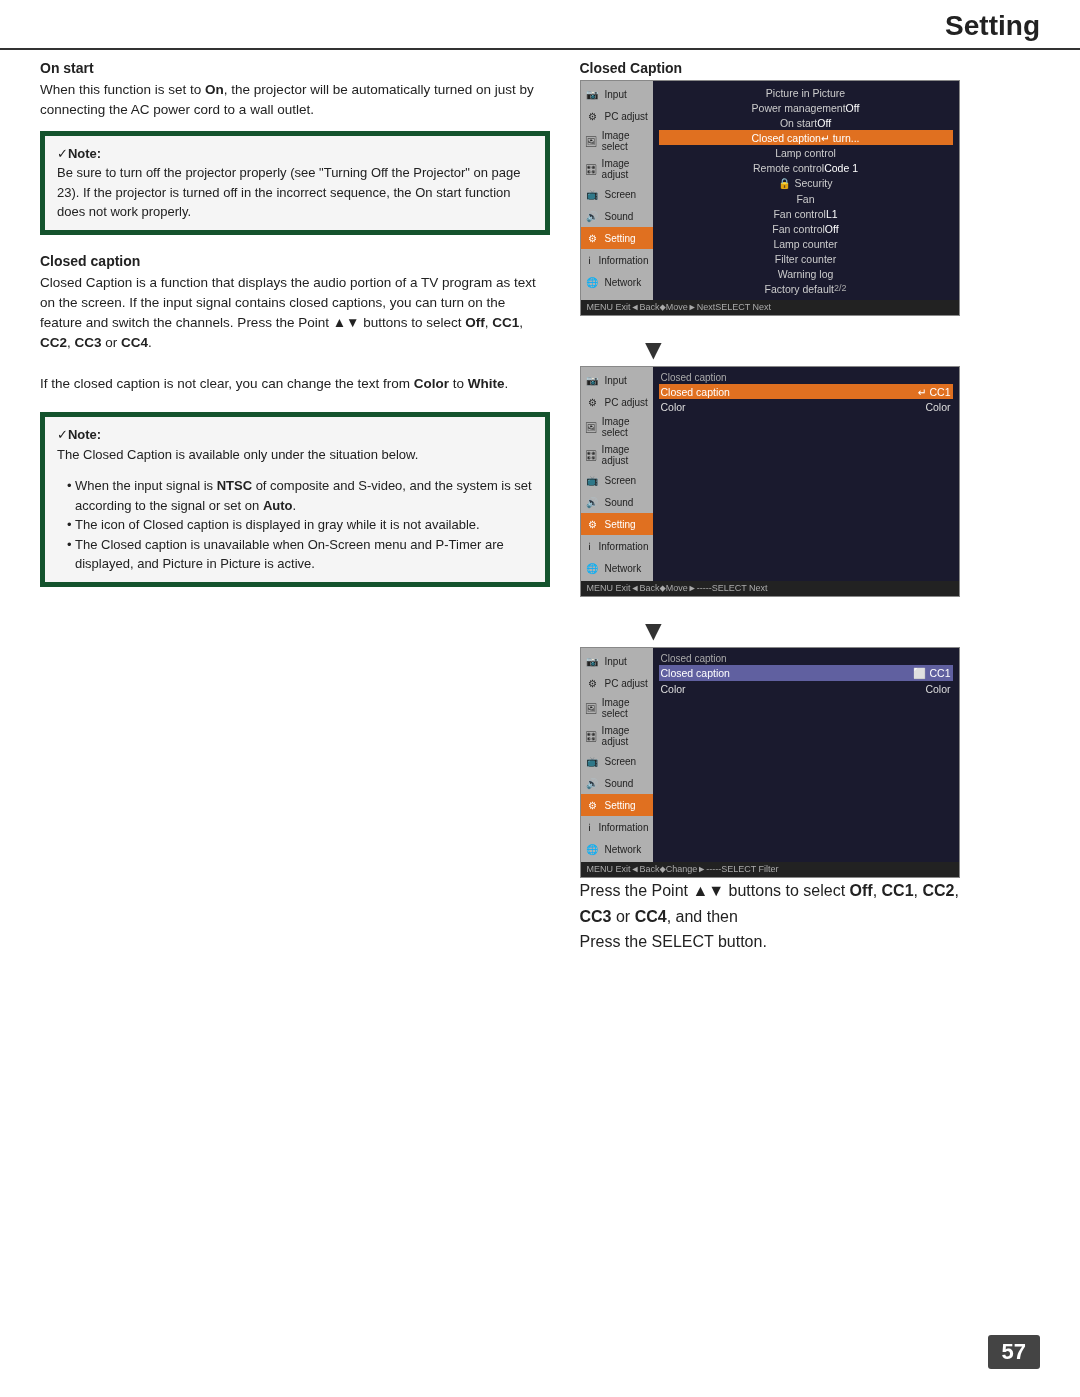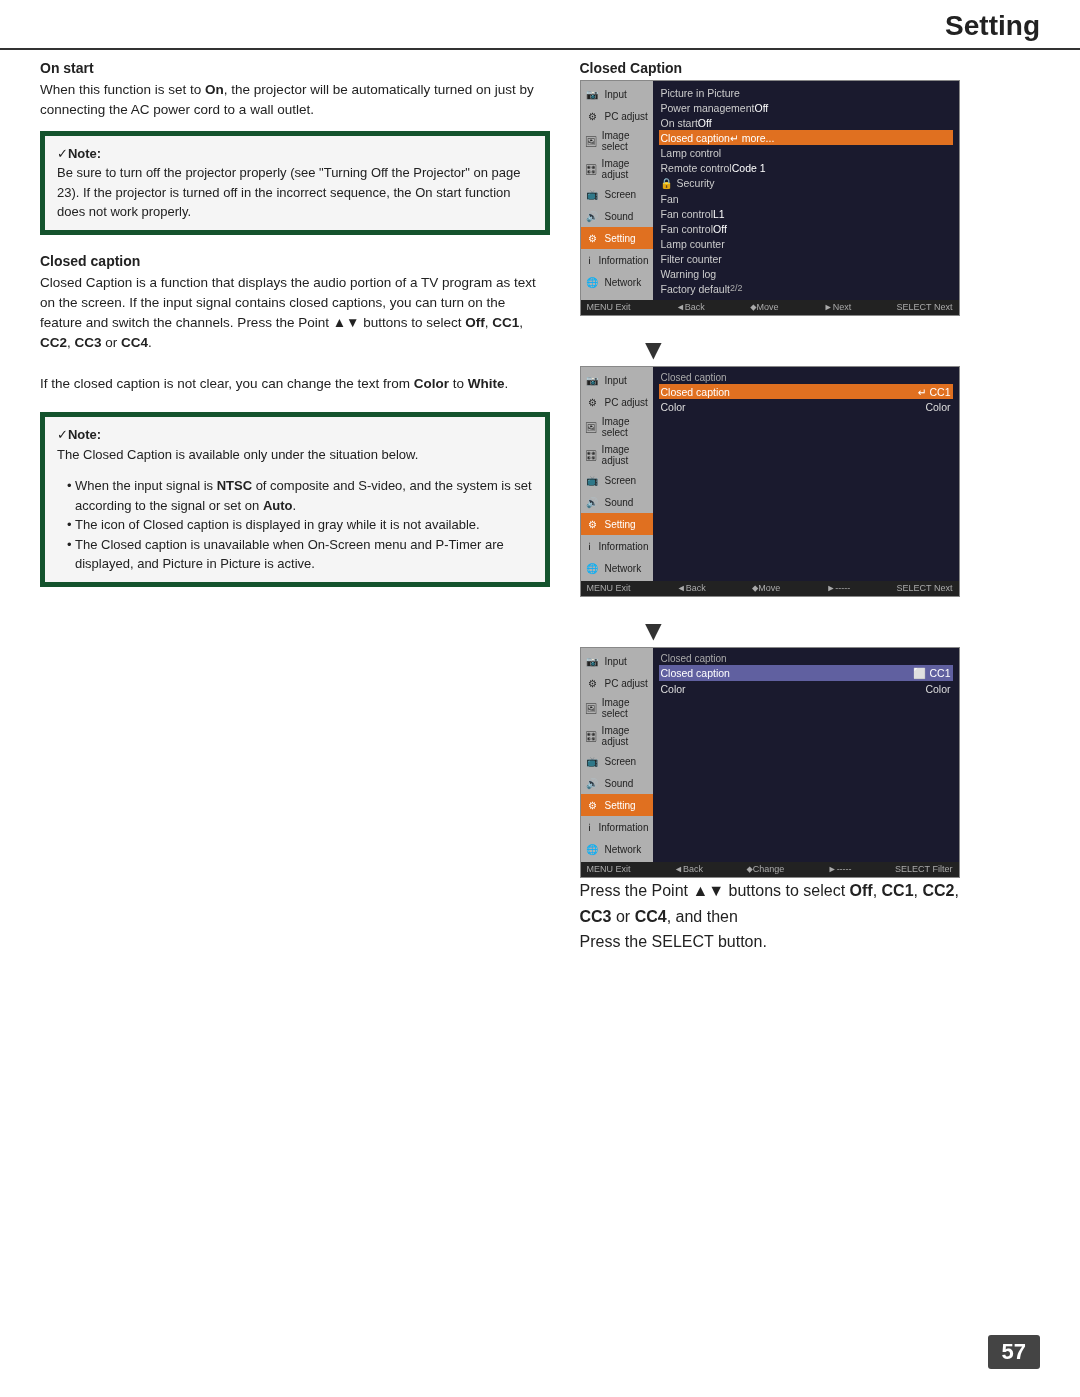--- a/index.html
+++ b/index.html
@@ -151,41 +151,40 @@
     .menu-content {
       flex: 1;
       background: #1a1a2e;
       color: #ddd;
       padding: 4px 6px;
       font-size: 10.5px;
     }
 
     .menu-row {
       display: flex;
-      justify-content: flex-start;
+      justify-content: center;
       padding: 1.5px 2px;
       font-size: 10.5px;
       color: #ccc;
     }
     .menu-row.highlighted {
       background: #e07020;
       color: #fff;
     }
 
     .menu-row-key {}
     .menu-row-val { color: #fff; }
     .menu-row.highlighted .menu-row-val { color: #fff; }
 
     
     .menu-bottombar {
       background: #222;
       color: #aaa;
       font-size: 9px;
       display: flex;
-      justify-content: space-between;
       padding: 2px 6px;
     }
     .menu-page {
       color: #aaa;
       font-size: 9px;
       text-align: right;
     }
 
     
     .arrow-down {
@@ -344,21 +343,21 @@
             <div class="menu-row">
                 <span class="menu-row-key">Power management</span>
                 <span class="menu-row-val">Off</span>
               </div>
             <div class="menu-row">
                 <span class="menu-row-key">On start</span>
                 <span class="menu-row-val">Off</span>
               </div>
             <div class="menu-row highlighted">
                 <span class="menu-row-key">Closed caption</span>
-                <span class="menu-row-val cc-val-orange">↵ more...</span>
+                <span class="menu-row-val cc-val-orange">↵ turn...</span>
               </div>
             <div class="menu-row">
                 <span class="menu-row-key">Lamp control</span>
                 <span class="menu-row-val"></span>
               </div>
             <div class="menu-row">
                 <span class="menu-row-key">Remote control</span>
                 <span class="menu-row-val">Code 1</span>
               </div>
             <div class="menu-row">

